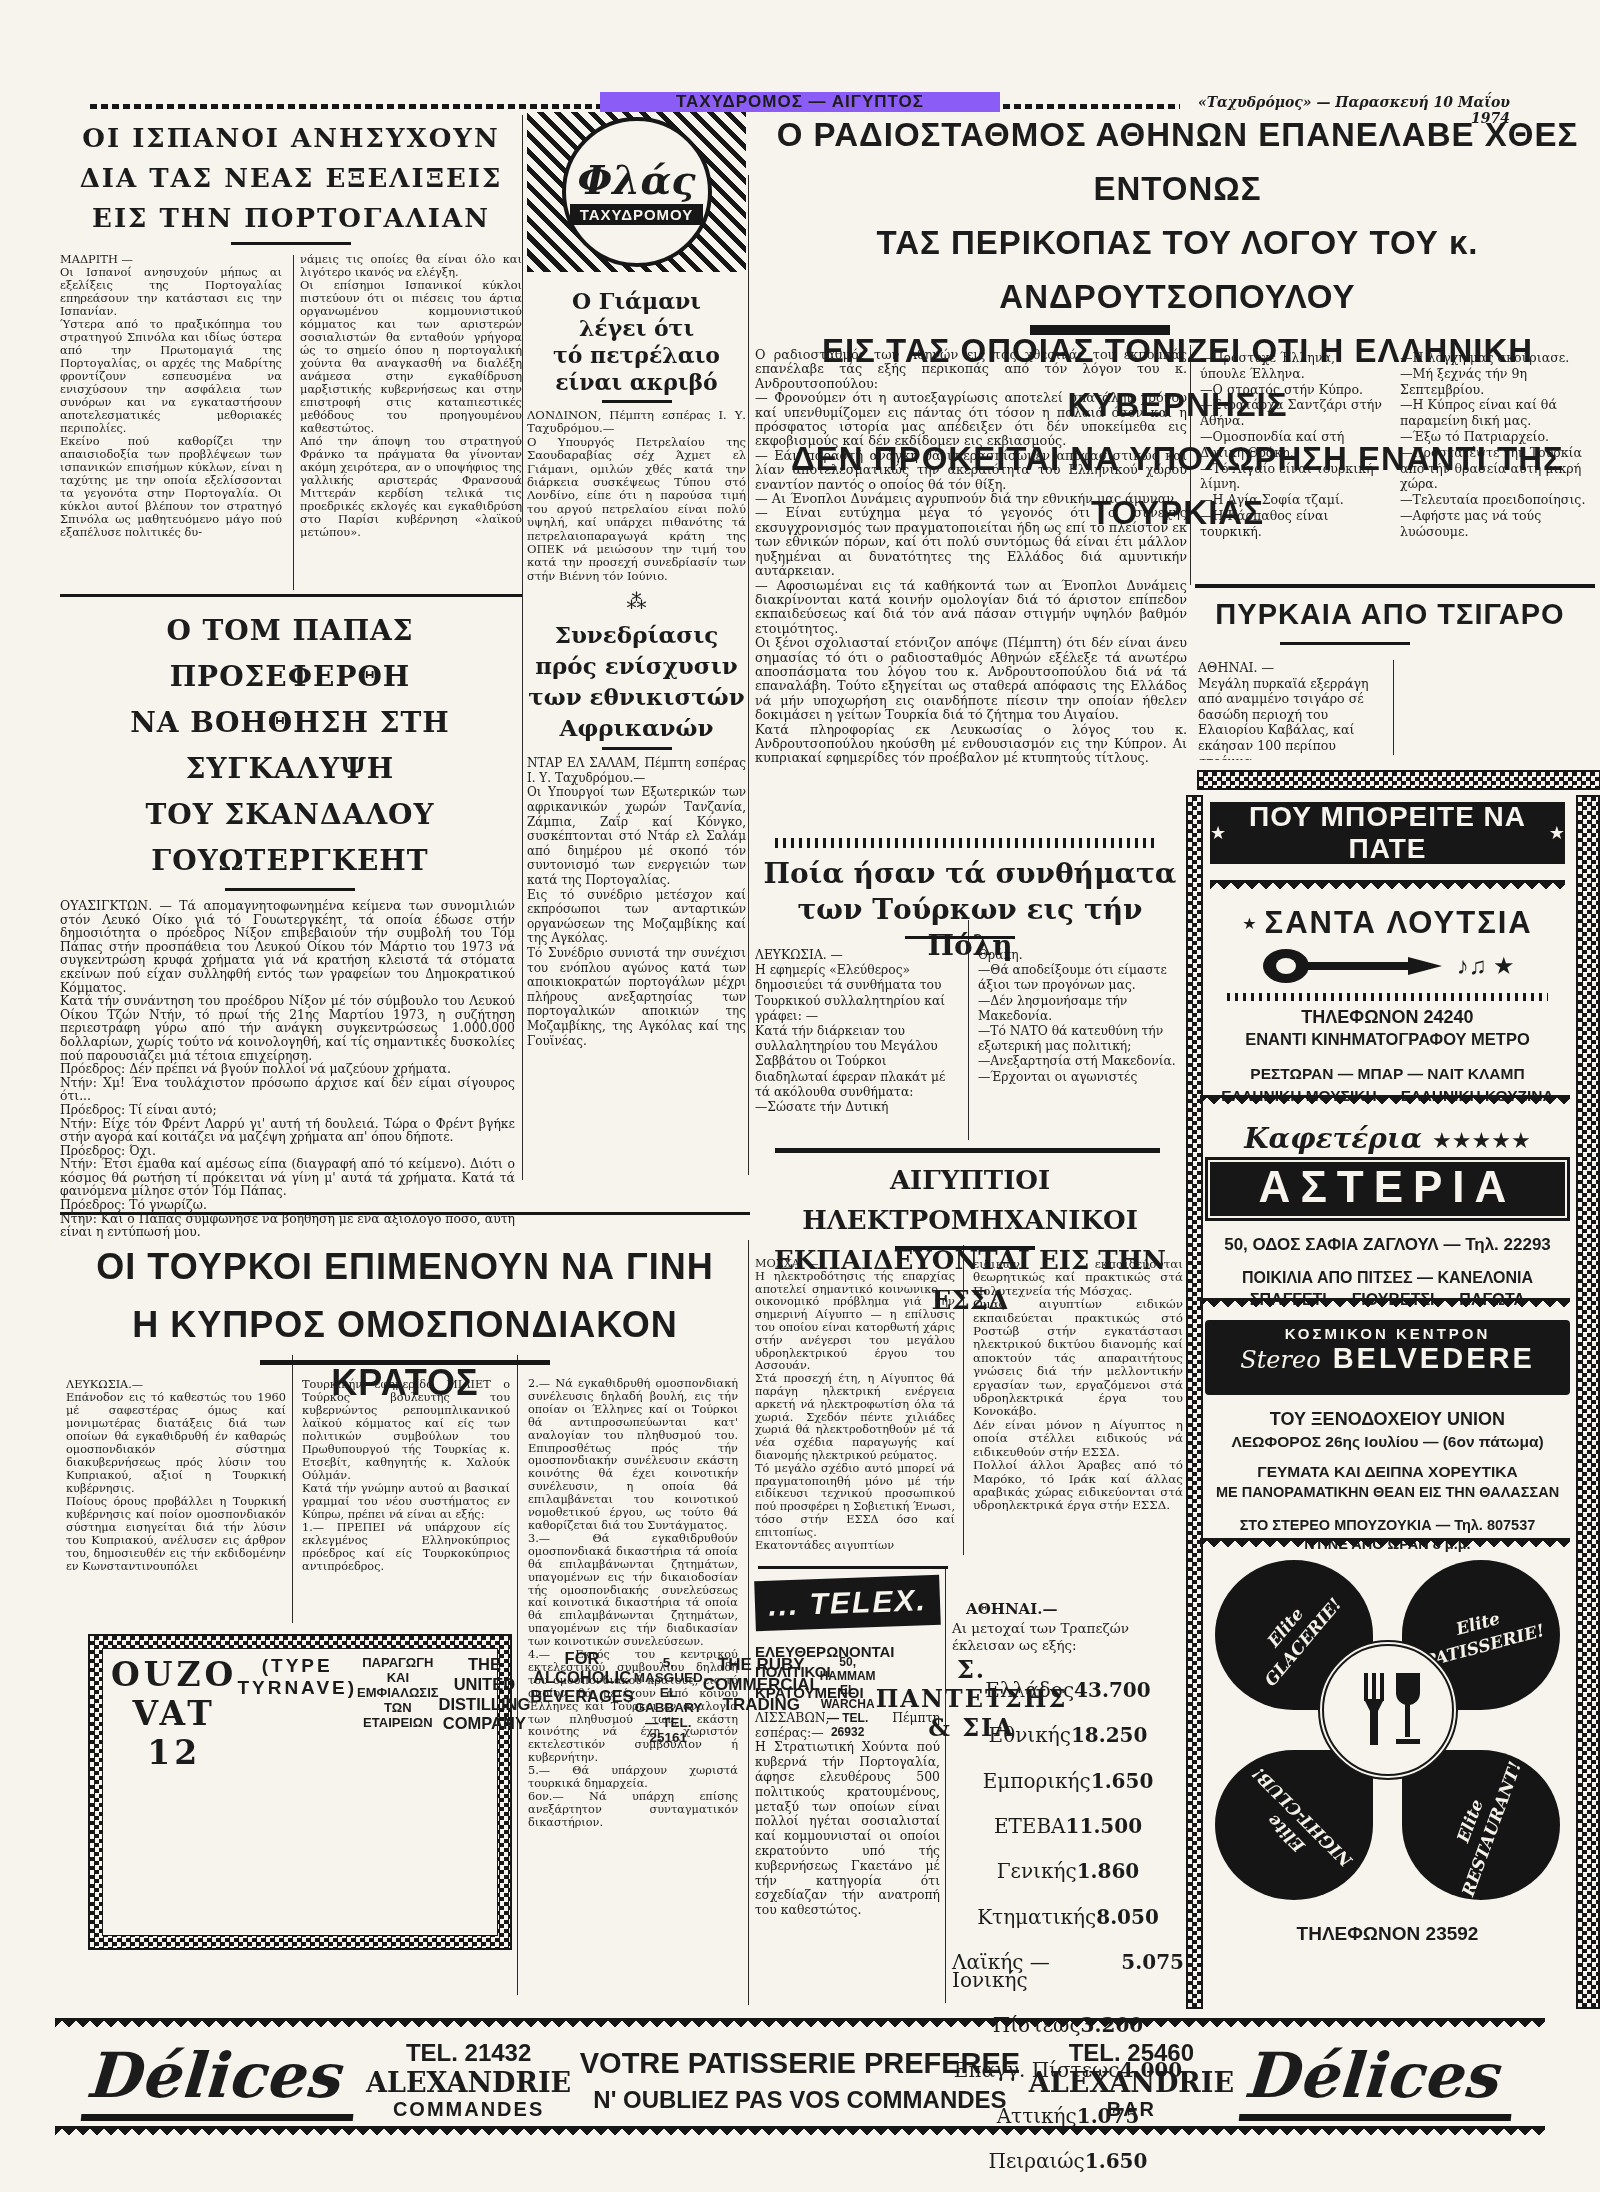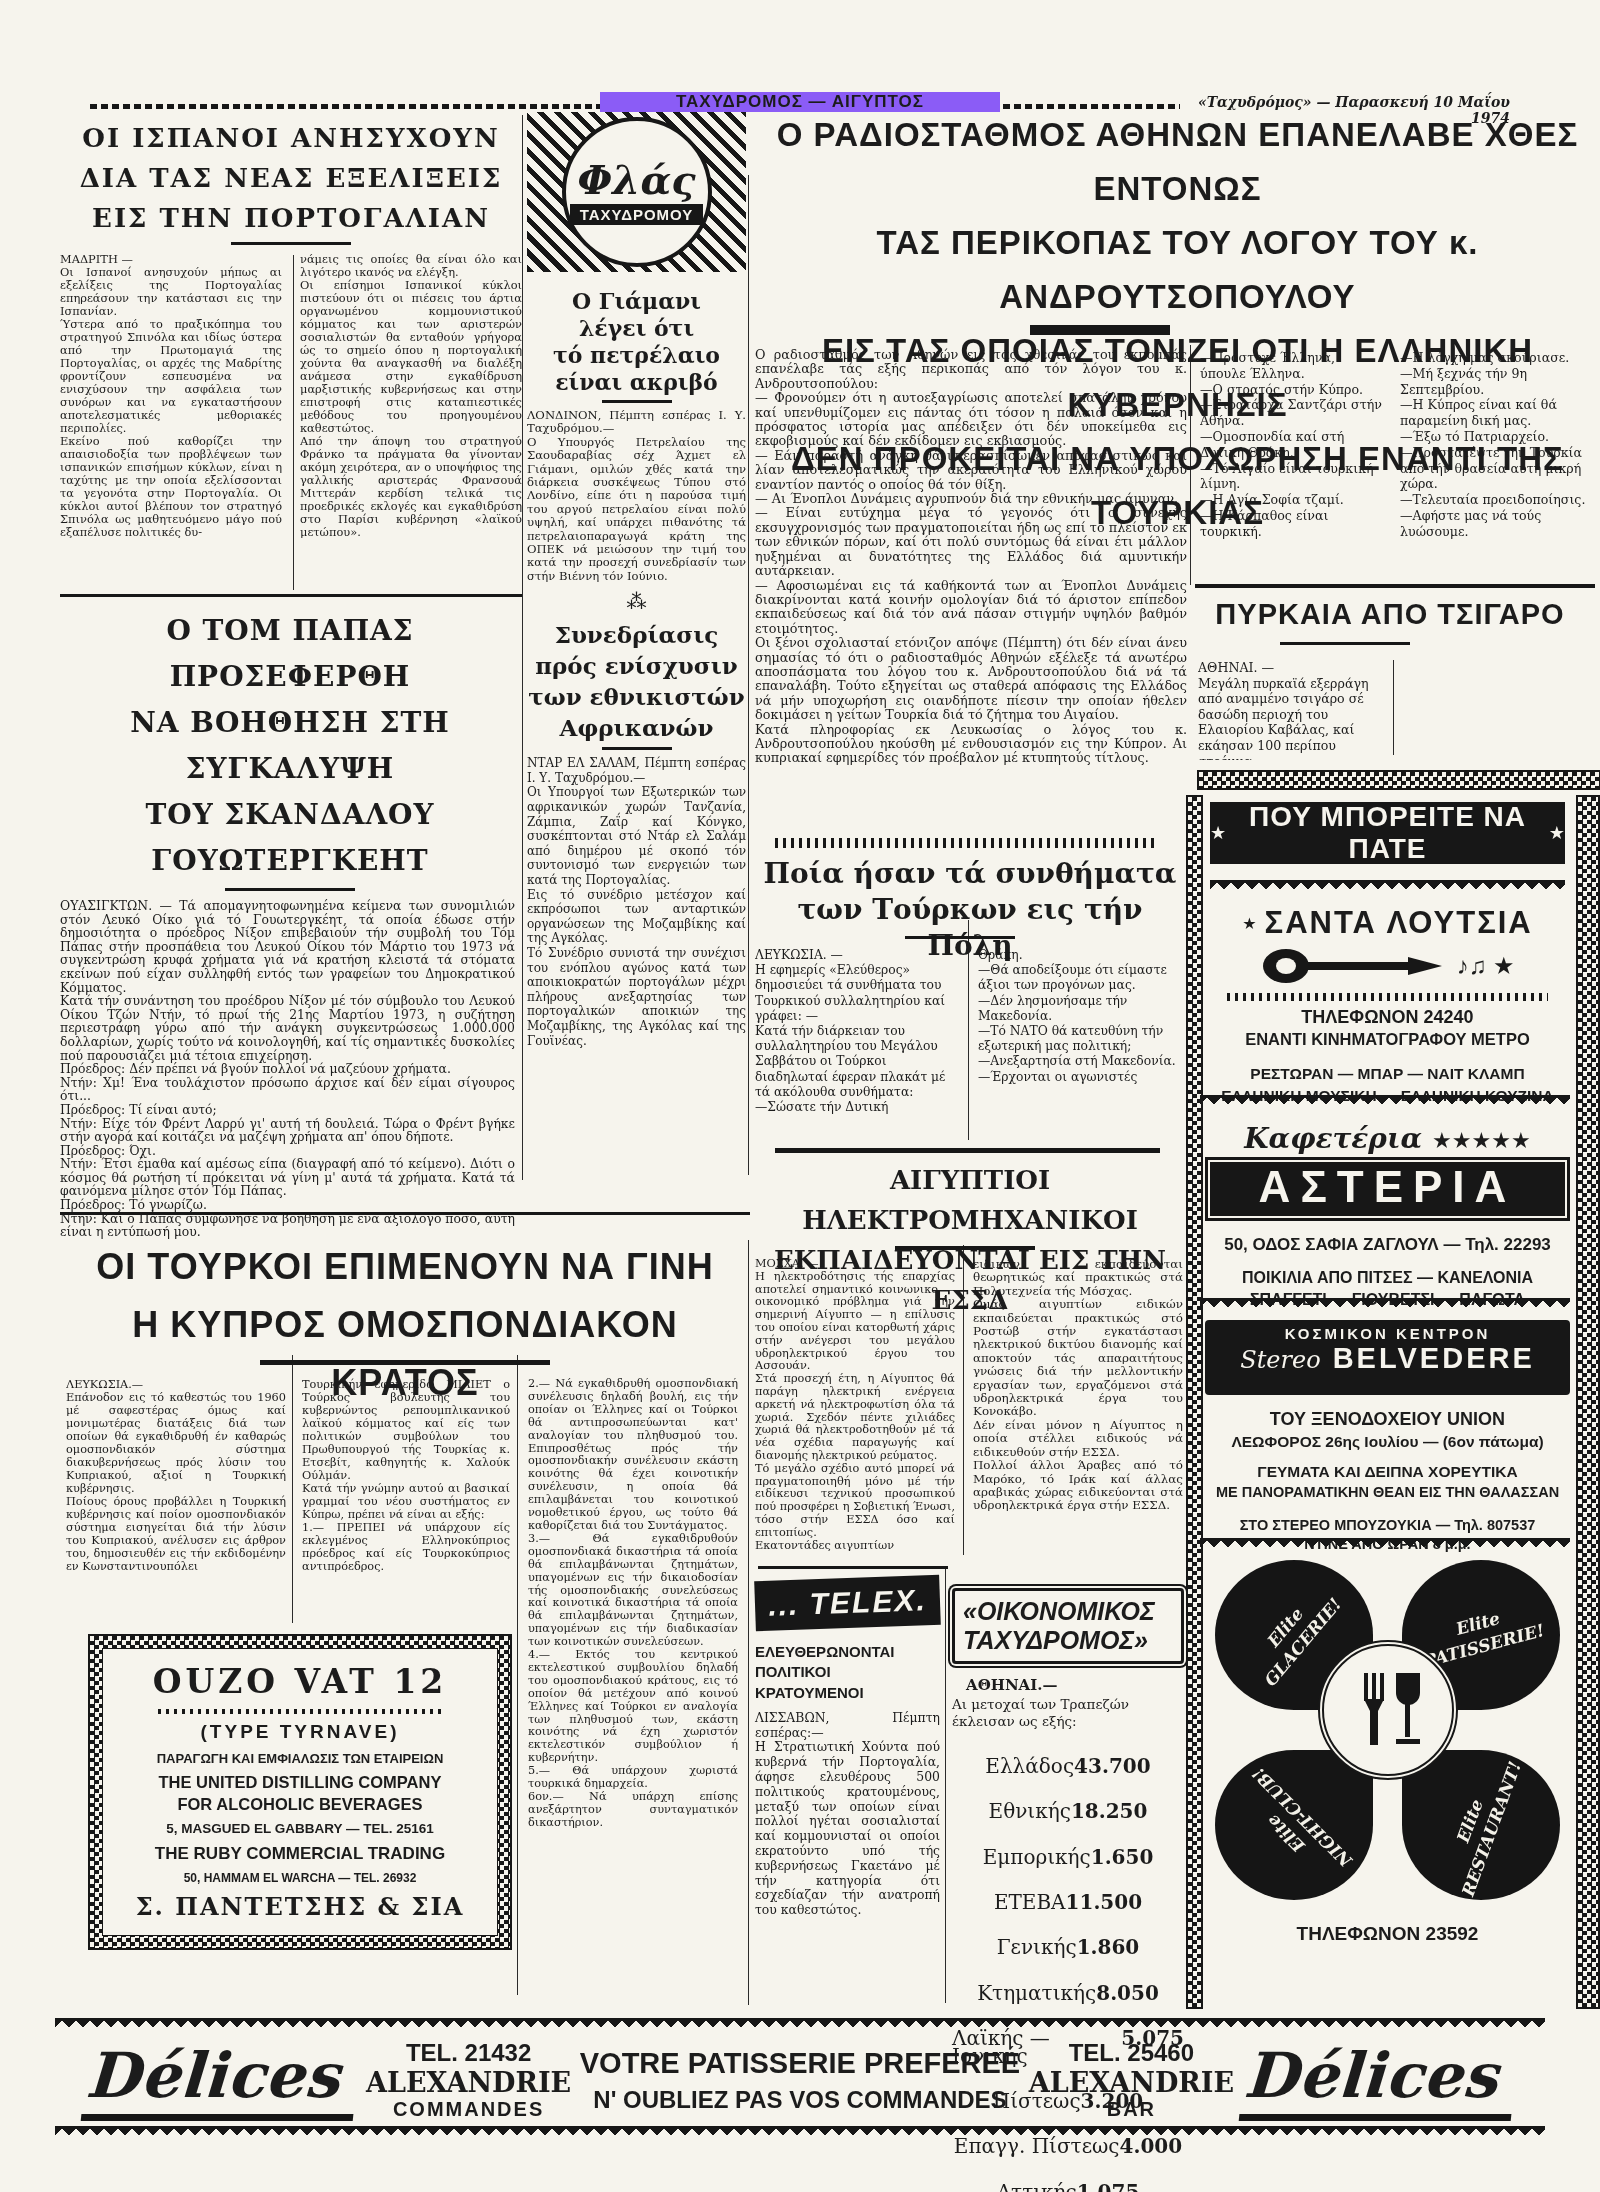--- a/index.html
+++ b/index.html
@@ -193,21 +193,21 @@
 Κατά τήν γνώμην αυτού αι βασικαί γραμμαί του νέου συστήματος εν Κύπρω, πρέπει νά είναι αι εξής:
 1.— ΠΡΕΠΕΙ νά υπάρχουν είς εκλεγμένος Ελληνοκύπριος πρόεδρος καί είς Τουρκοκύπριος αντιπρόεδρος.</div>
   <div class="abs pre j clip" style="left:528px;top:1378px;width:210px;height:622px;font-size:11.3px;line-height:12.9px;">2.— Νά εγκαθιδρυθή ομοσπονδιακή συνέλευσις δηλαδή βουλή, εις τήν οποίαν οι Έλληνες καί οι Τούρκοι θά αντιπροσωπεύωνται κατ' αναλογίαν του πληθυσμού του. Επιπροσθέτως πρός τήν ομοσπονδιακήν συνέλευσιν εκάστη κοινότης θά έχει κοινοτικήν συνέλευσιν, η οποία θά επιλαμβάνεται του κοινοτικού νομοθετικού έργου, ως τούτο θά καθορίζεται διά του Συντάγματος.
 3.— Θά εγκαθιδρυθούν ομοσπονδιακά δικαστήρια τά οποία θά επιλαμβάνωνται ζητημάτων, υπαγομένων εις τήν δικαιοδοσίαν τής ομοσπονδιακής συνελεύσεως καί κοινοτικά δικαστήρια τά οποία θά επιλαμβάνωνται ζητημάτων, υπαγομένων εις τήν διαδικασίαν των κοινοτικών συνελεύσεων.
 4.— Εκτός του κεντρικού εκτελεστικού συμβουλίου δηλαδή του ομοσπονδιακού κράτους, εις τό οποίον θά μετέχουν από κοινού Έλληνες καί Τούρκοι εν αναλογία των πληθυσμού των, εκάστη κοινότης νά έχη χωριστόν εκτελεστικόν συμβούλιον ή κυβερνήτην.
 5.— Θά υπάρχουν χωριστά τουρκικά δημαρχεία.
 6ον.— Νά υπάρχη επίσης ανεξάρτητον συνταγματικόν δικαστήριον.</div>
 
   <div class="abs meander" style="left:88px;top:1634px;width:424px;height:316px;padding:0;box-sizing:border-box;">
     <div style="position:absolute;inset:12px;background:#f6f4ed;border:1px solid #171717;text-align:center;
-                display:flex;flex-direction:column;justify-content:space-evenly;padding:6px 8px;box-sizing:border-box;">
+                display:flex;justify-content:space-evenly;padding:6px 8px;box-sizing:border-box;">
       <div class="headline-serif" style="font-size:33px;letter-spacing:4px;">OUZO VAT 12</div>
       <div class="dashline" style="height:5px;width:75%;margin:0 auto;"></div>
       <div class="b sans" style="font-size:19px;letter-spacing:3px;">(TYPE TYRNAVE)</div>
       <div class="b sans" style="font-size:13px;">ΠΑΡΑΓΩΓΗ ΚΑΙ ΕΜΦΙΑΛΩΣΙΣ ΤΩΝ ΕΤΑΙΡΕΙΩΝ</div>
       <div class="b sans" style="font-size:16.5px;line-height:1.2;">THE UNITED DISTILLING COMPANY</div>
       <div class="b sans" style="font-size:16.5px;margin-top:-6px;">FOR ALCOHOLIC BEVERAGES</div>
       <div class="b sans" style="font-size:13.5px;">5, MASGUED EL GABBARY — TEL. 25161</div>
       <div class="b sans" style="font-size:17px;">THE RUBY COMMERCIAL TRADING</div>
       <div class="b sans" style="font-size:12px;">50, HAMMAM EL WARCHA — TEL. 26932</div>
       <div class="headline-serif" style="font-size:24px;letter-spacing:2px;">Σ. ΠΑΝΤΕΤΣΗΣ &amp; ΣΙΑ</div>
@@ -216,24 +216,20 @@
 
   <div class="hrule" style="left:758px;top:1566px;width:190px;height:3px;"></div>
   <section class="abs" style="left:755px;top:1578px;width:185px;">
     <div class="blackbox c b sans" style="font-size:30px;font-style:italic;padding:8px 2px;transform:rotate(-2deg);letter-spacing:2px;">... TELEX.</div>
     <div class="b sans" style="font-size:15px;margin-top:14px;line-height:1.35;">ΕΛΕΥΘΕΡΩΝΟΝΤΑΙ ΠΟΛΙΤΙΚΟΙ ΚΡΑΤΟΥΜΕΝΟΙ</div>
     <div class="pre j" style="font-size:12.4px;line-height:14.8px;margin-top:8px;">ΛΙΣΣΑΒΩΝ, Πέμπτη εσπέρας:—
 Η Στρατιωτική Χούντα πού κυβερνά τήν Πορτογαλία, άφησε ελευθέρους 500 πολιτικούς κρατουμένους, μεταξύ των οποίων είναι πολλοί ηγέται σοσιαλισταί καί κομμουνισταί οι οποίοι εκρατούντο υπό τής κυβερνήσεως Γκαετάνο μέ τήν κατηγορία ότι εσχεδίαζαν τήν ανατροπή του καθεστώτος.</div>
   </section>
 
   <section class="abs" style="left:952px;top:1588px;width:232px;">
-    <div style="border:3px solid #171717;box-shadow:0 0 0 2px #f6f4ed,0 0 0 4px #171717;border-radius:4px;padding:6px 8px;">
-      <div class="b sans" style="font-size:25px;font-style:italic;">«ΟΙΚΟΝΟΜΙΚΟΣ</div>
-      <div class="b sans" style="font-size:25px;font-style:italic;">ΤΑΧΥΔΡΟΜΟΣ»</div>
-    </div>
     <div class="b" style="font-size:15px;margin:12px 0 0 14px;">ΑΘΗΝΑΙ.—</div>
     <div style="font-size:13.5px;line-height:1.25;margin-top:2px;">Αι μετοχαί των Τραπεζών έκλεισαν ως εξής:</div>
     <div style="margin-top:6px;">
       <div class="stockrow">
           <span>Ελλάδος</span>
           <span class="b">43.700</span>
         </div>
       <div class="stockrow">
           <span>Εθνικής</span>
           <span class="b">18.250</span>

